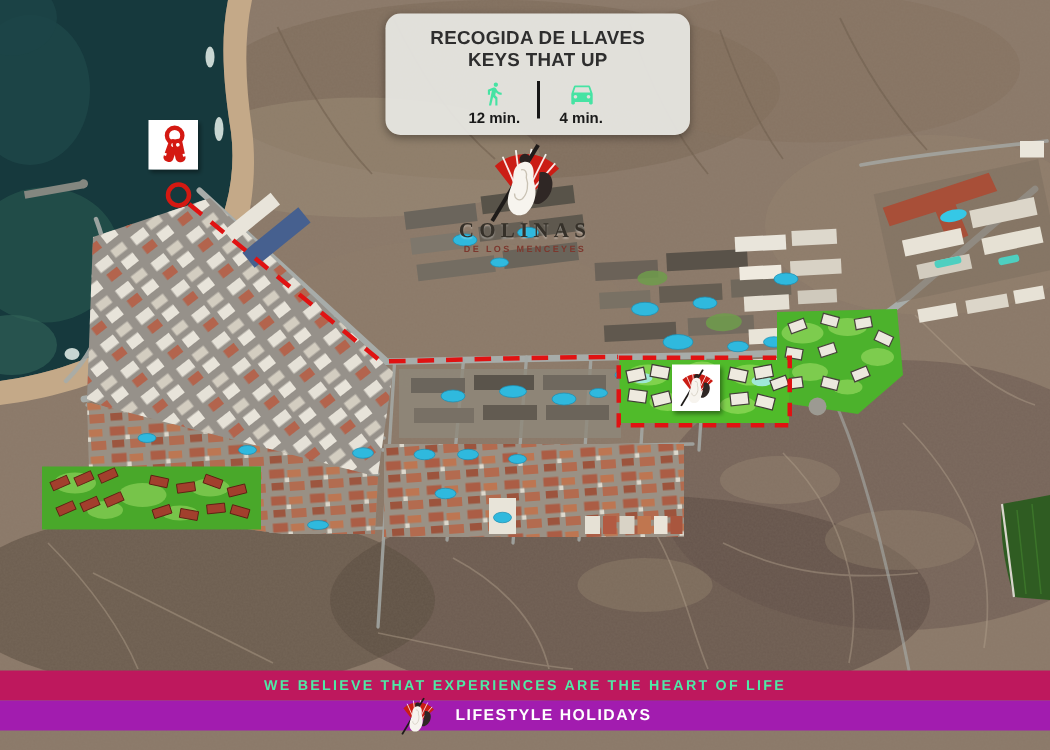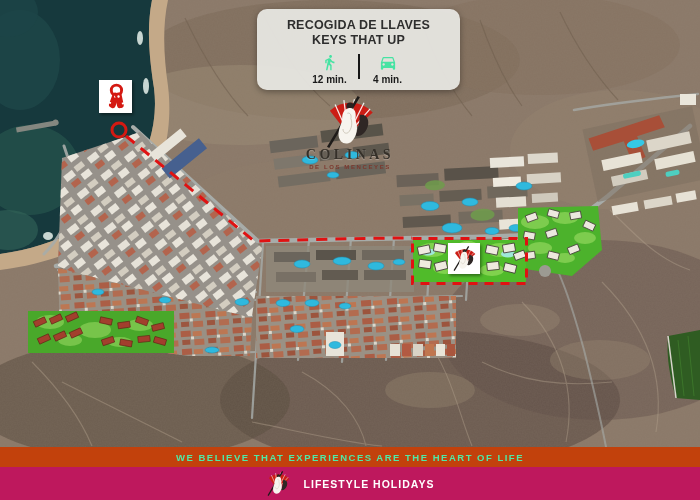--- a/index.html
+++ b/index.html
@@ -26,26 +26,26 @@
   .resort-logo .mark{display:block;margin:0 auto;}
   .resort-name{
     font-family:"Liberation Serif", serif;font-size:14px;font-weight:700;
     letter-spacing:3.5px;color:#353029;margin-top:-3px;
     text-shadow:0 1px 1px rgba(255,255,255,0.3);
   }
   .resort-sub{font-size:6px;letter-spacing:1.6px;color:#7c382e;font-weight:700;margin-top:1px;}
 
   
   .tagline-band{
-    position:absolute;left:0;top:447px;width:700px;height:20px;background:#c2410c;
+    position:absolute;left:0;top:447px;width:700px;height:20px;background:#be185d;
     display:flex;align-items:center;justify-content:center;
   }
   .tagline-text{font-size:9.5px;font-weight:700;letter-spacing:1.5px;color:#4fe9a6;}
   .footer-band{
-    position:absolute;left:0;top:467px;width:700px;height:33px;background:#be185d;
+    position:absolute;left:0;top:467px;width:700px;height:20px;background:#a21caf;
     display:flex;align-items:center;justify-content:center;gap:13px;
   }
   .footer-text{text-align:center;color:#ffffff;}
   .brand1{font-size:10.5px;font-weight:700;letter-spacing:1px;}
   .brand2{font-size:9.5px;font-weight:700;letter-spacing:2.8px;margin-top:1px;color:#eefcf5;}
 </style>
 </head>
 <body>
 
 <svg class="map-svg" width="700" height="500" viewBox="0 0 700 500">

